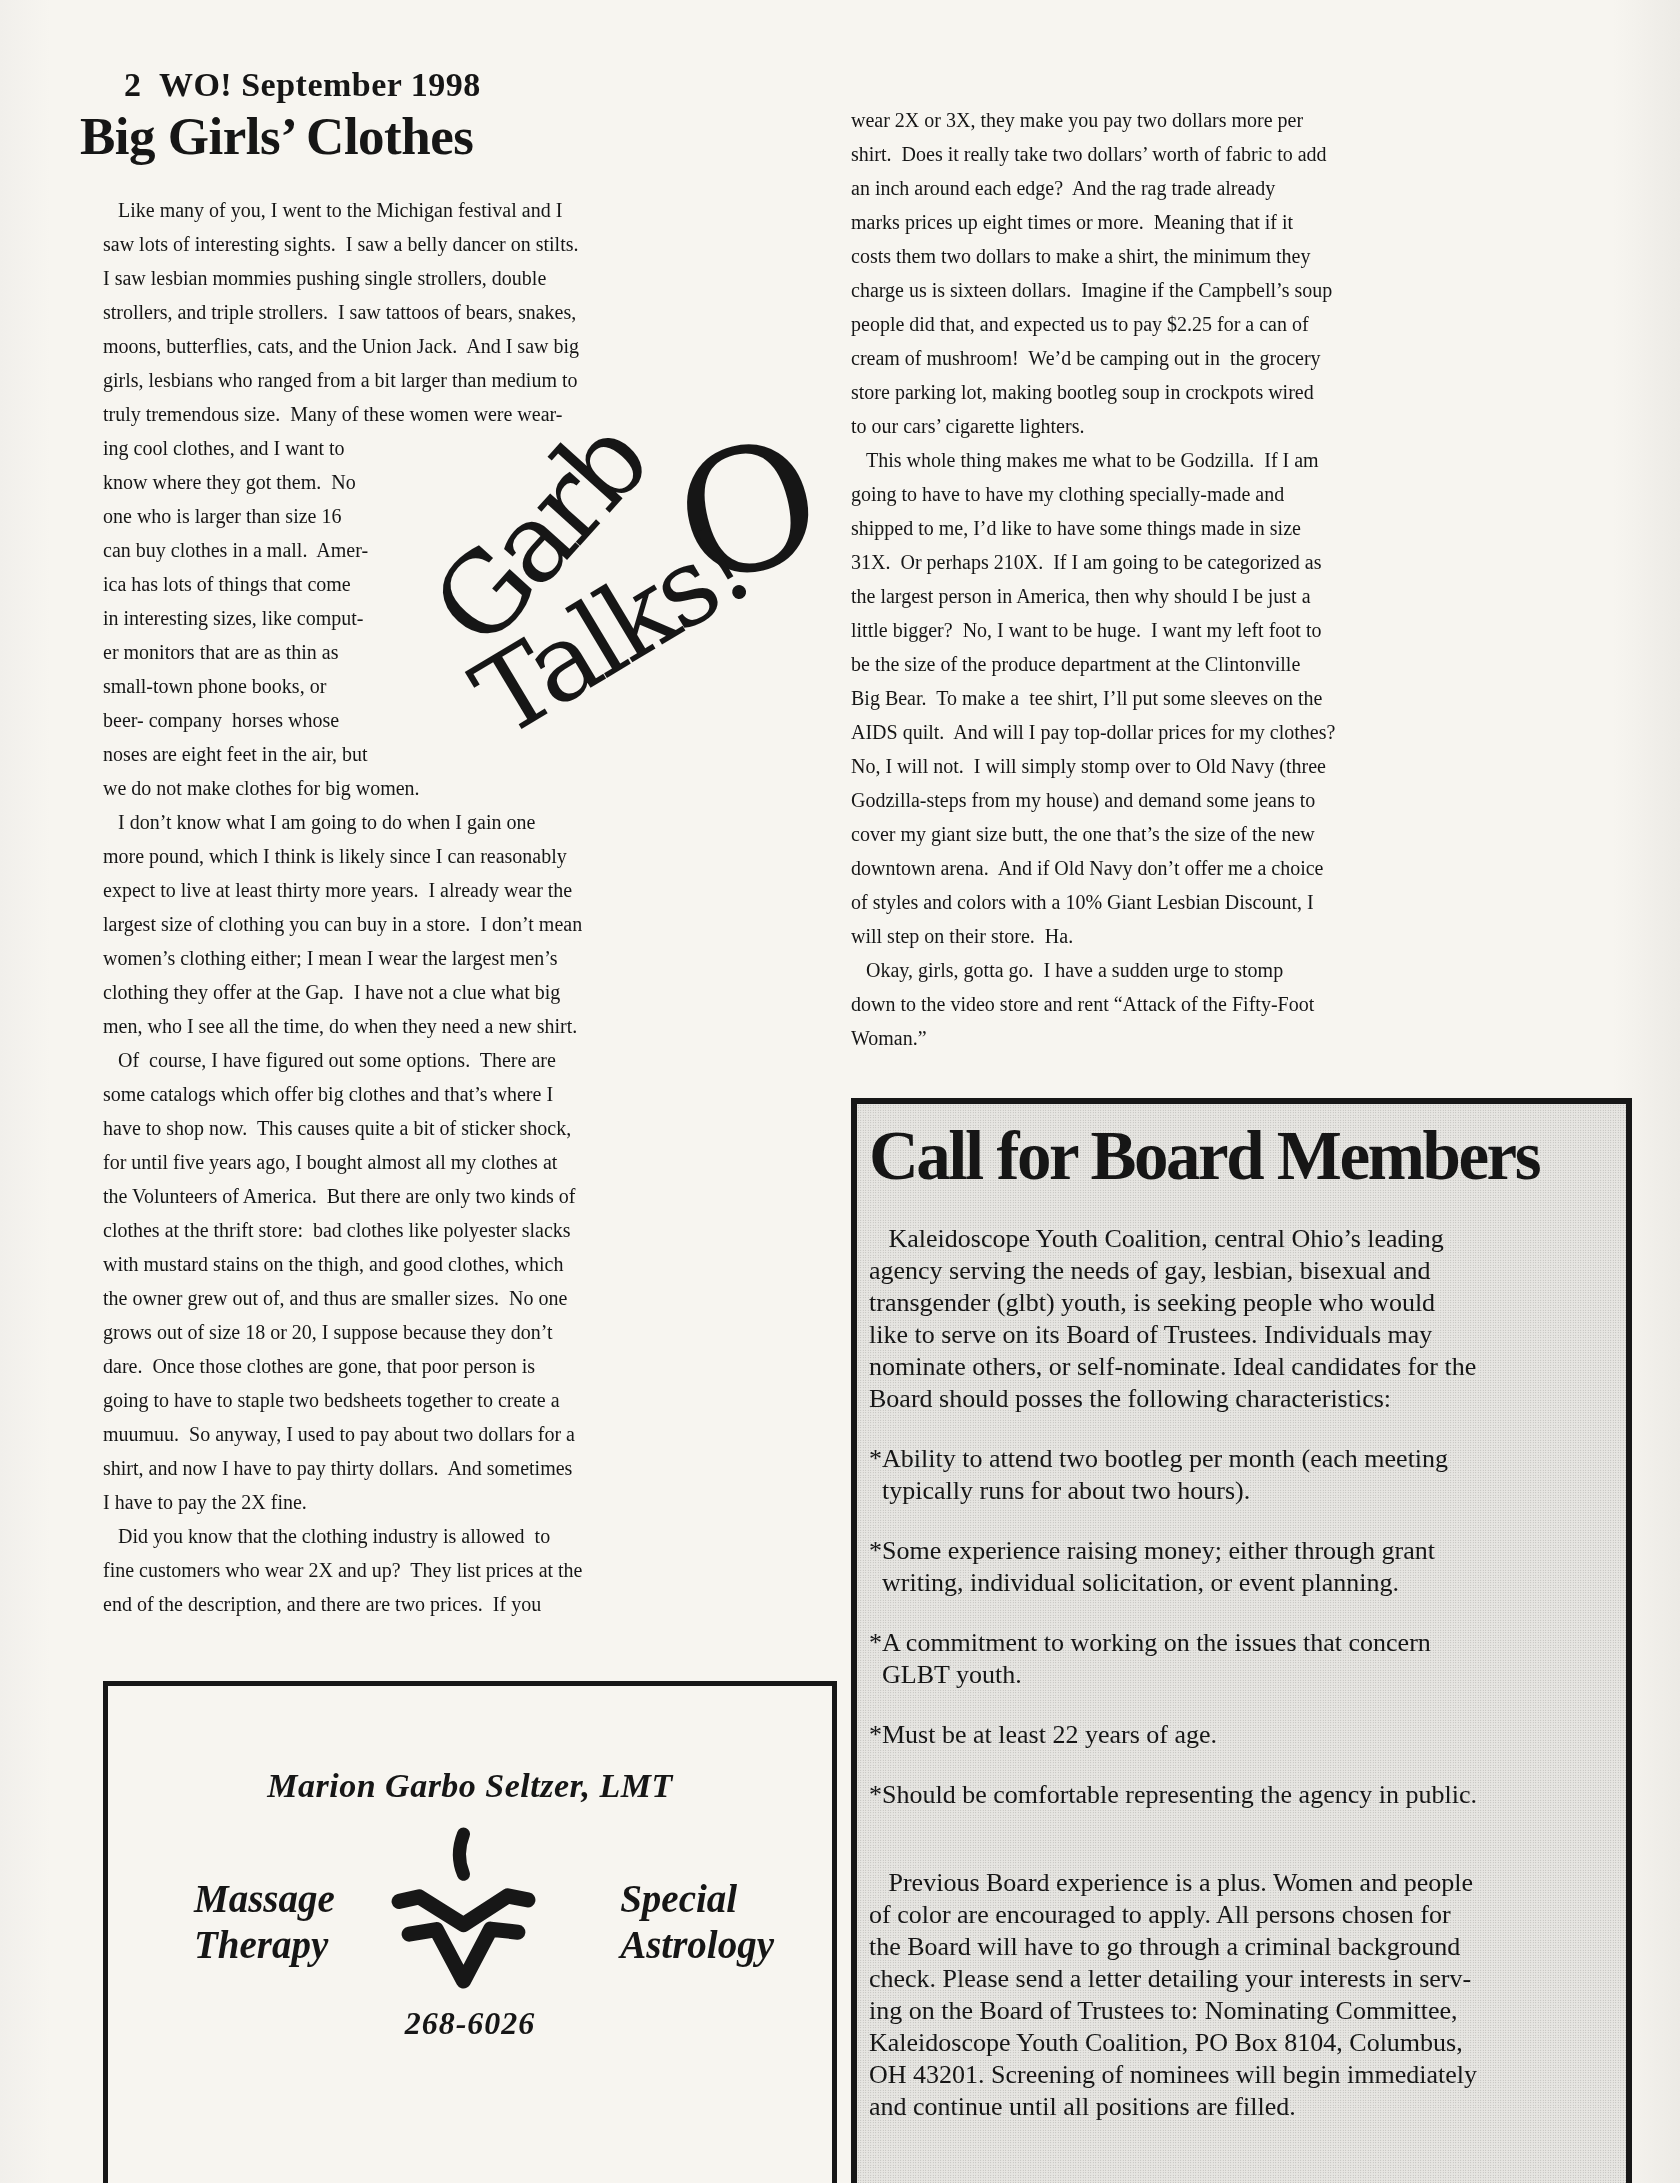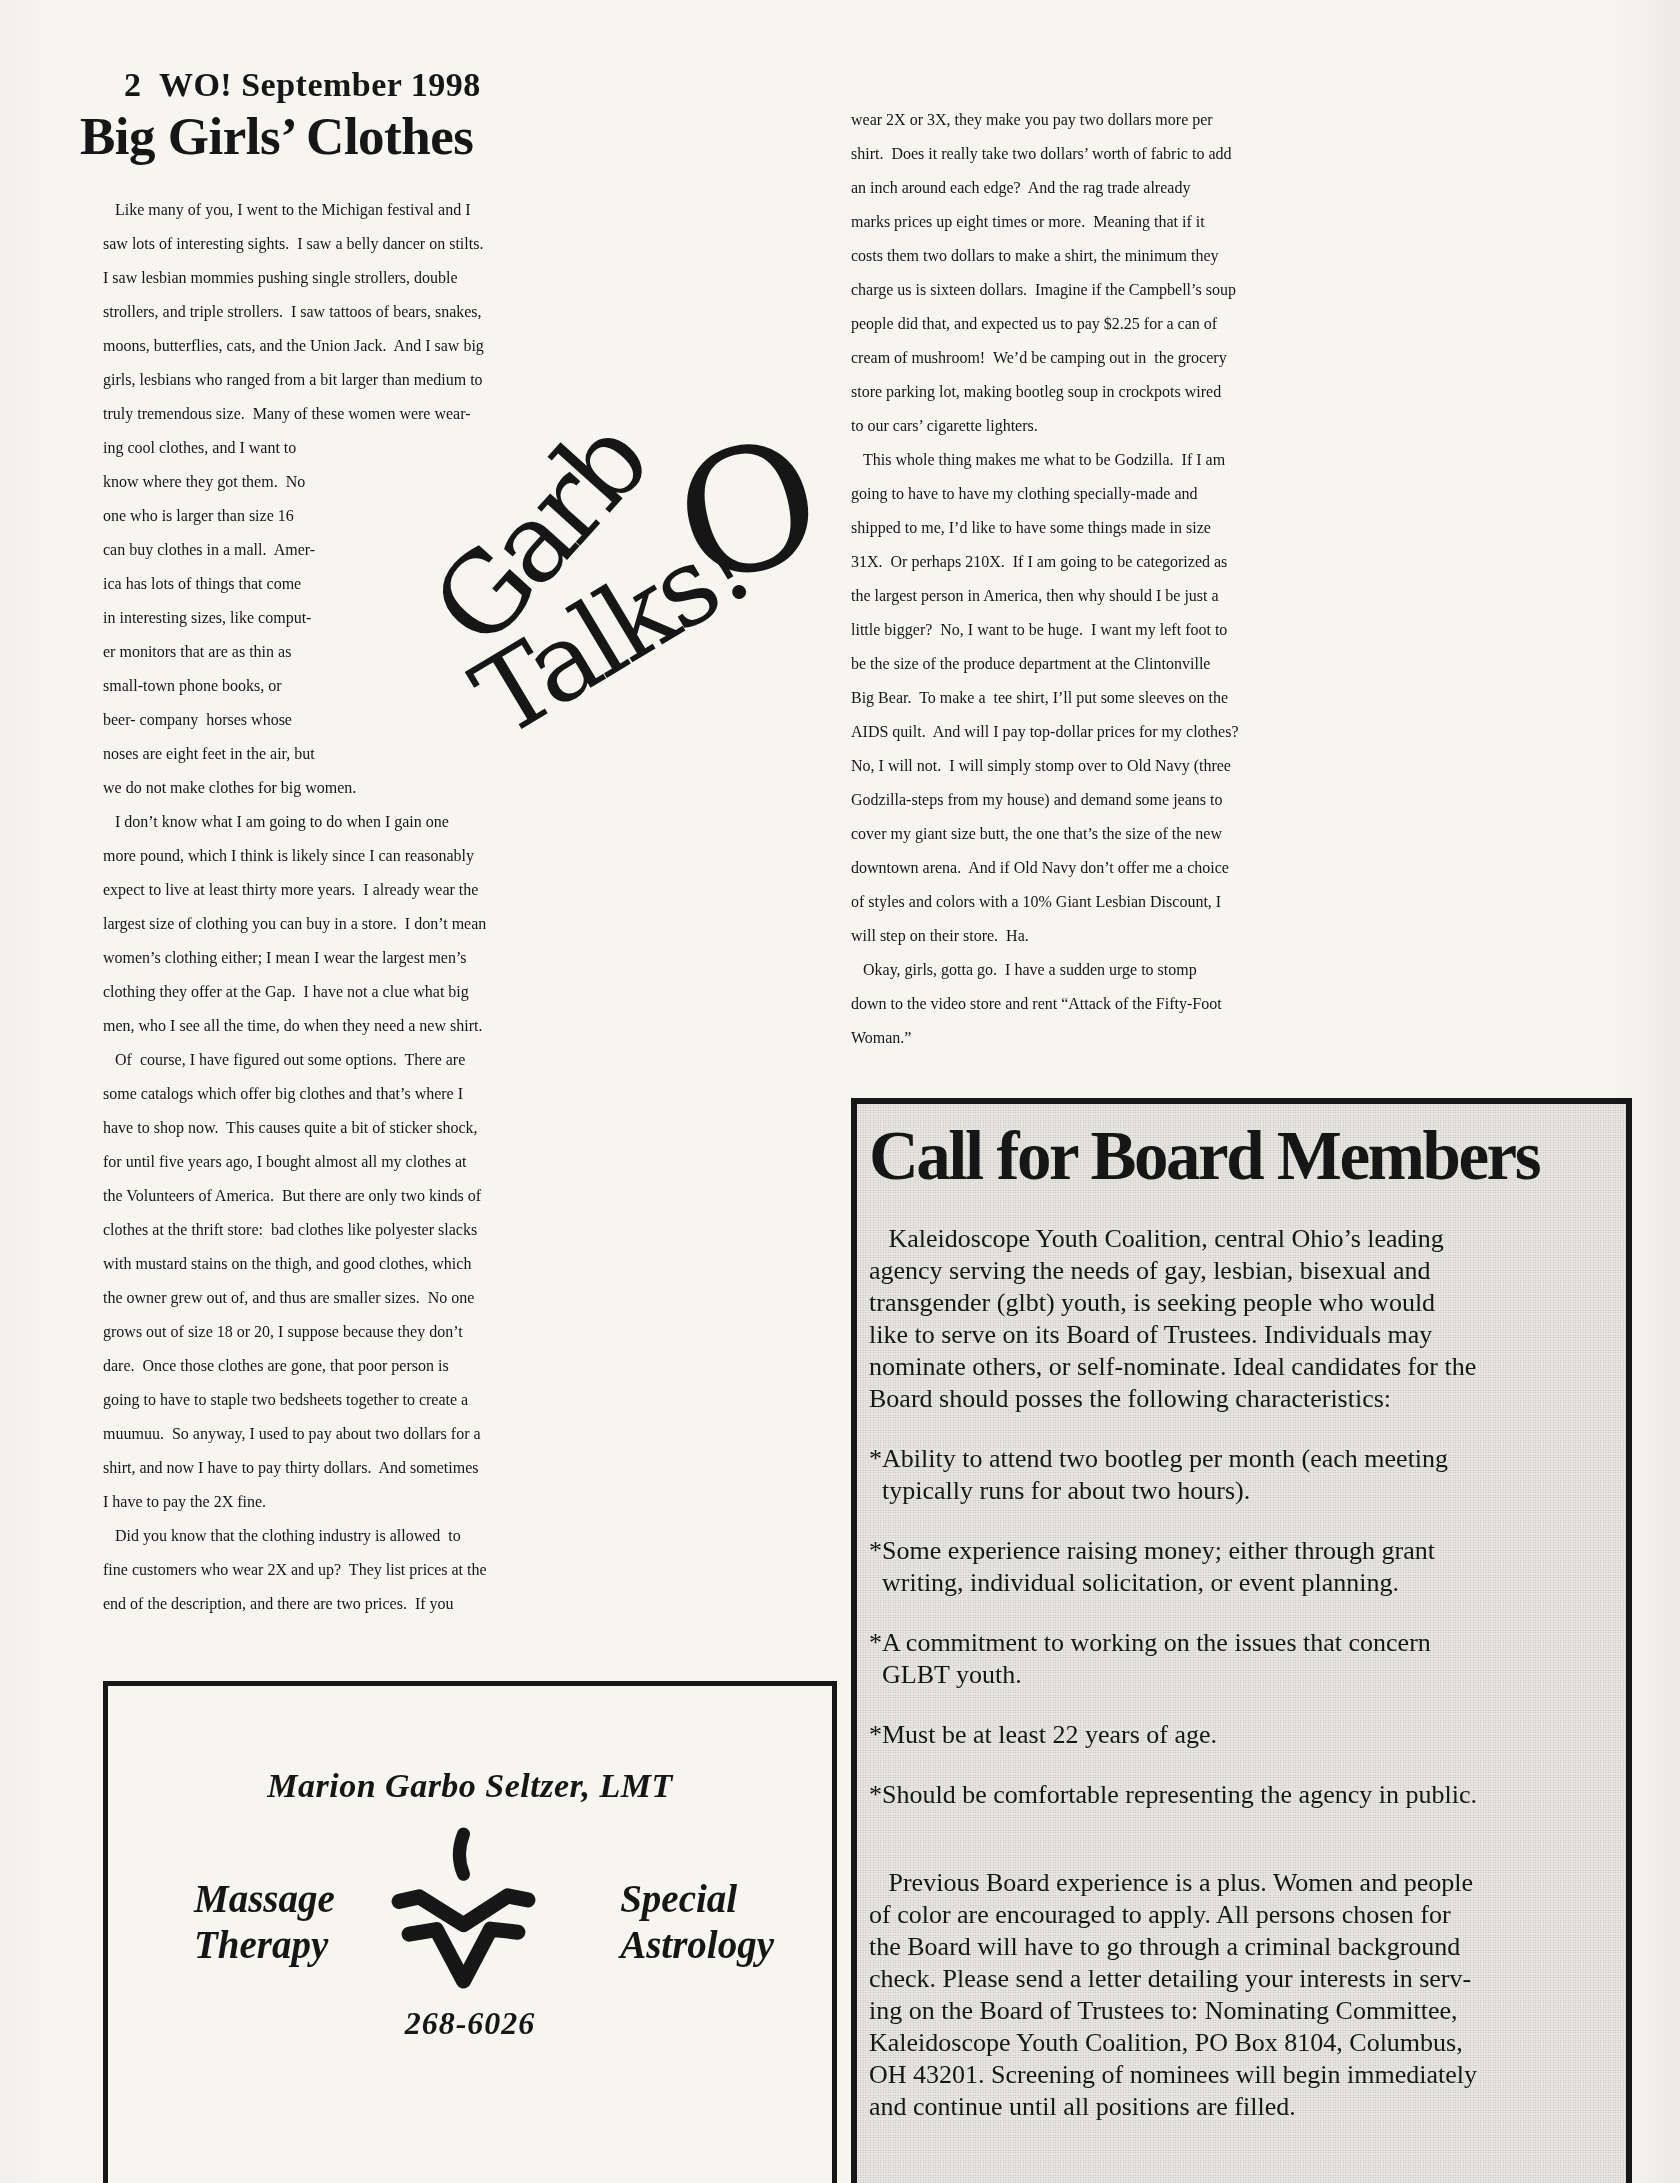--- a/index.html
+++ b/index.html
@@ -18,21 +18,21 @@
 
   .page-header {
     position:absolute; left:124px; top:66px;
     font-size:34px; font-weight:bold; letter-spacing:0.5px;
   }
   .article-title {
     position:absolute; left:72px; top:98px; margin:8px;
     font-size:53px; font-weight:bold; letter-spacing:-0.5px;
   }
 
-  .col { position:absolute; font-size:16px; line-height:34px; }
+  .col { position:absolute; font-size:20px; line-height:34px; }
   .col-left  { left:103px;  top:193px; width:734px; }
   .col-right { left:851px; top:103px; width:781px; }
 
   
   .garbo span { position:absolute; font-family:"DejaVu Serif","Liberation Serif",serif; }
   .g1 { left:503px; top:542px; font-size:110px; letter-spacing:-7px;
         transform:rotate(-48deg); transform-origin:left bottom; }
   .g2 { left:679px; top:413px; font-size:169px;
         transform:rotate(-14deg); transform-origin:center; }
   .g3 { left:517px; top:637px; font-size:107px; letter-spacing:-5px;

